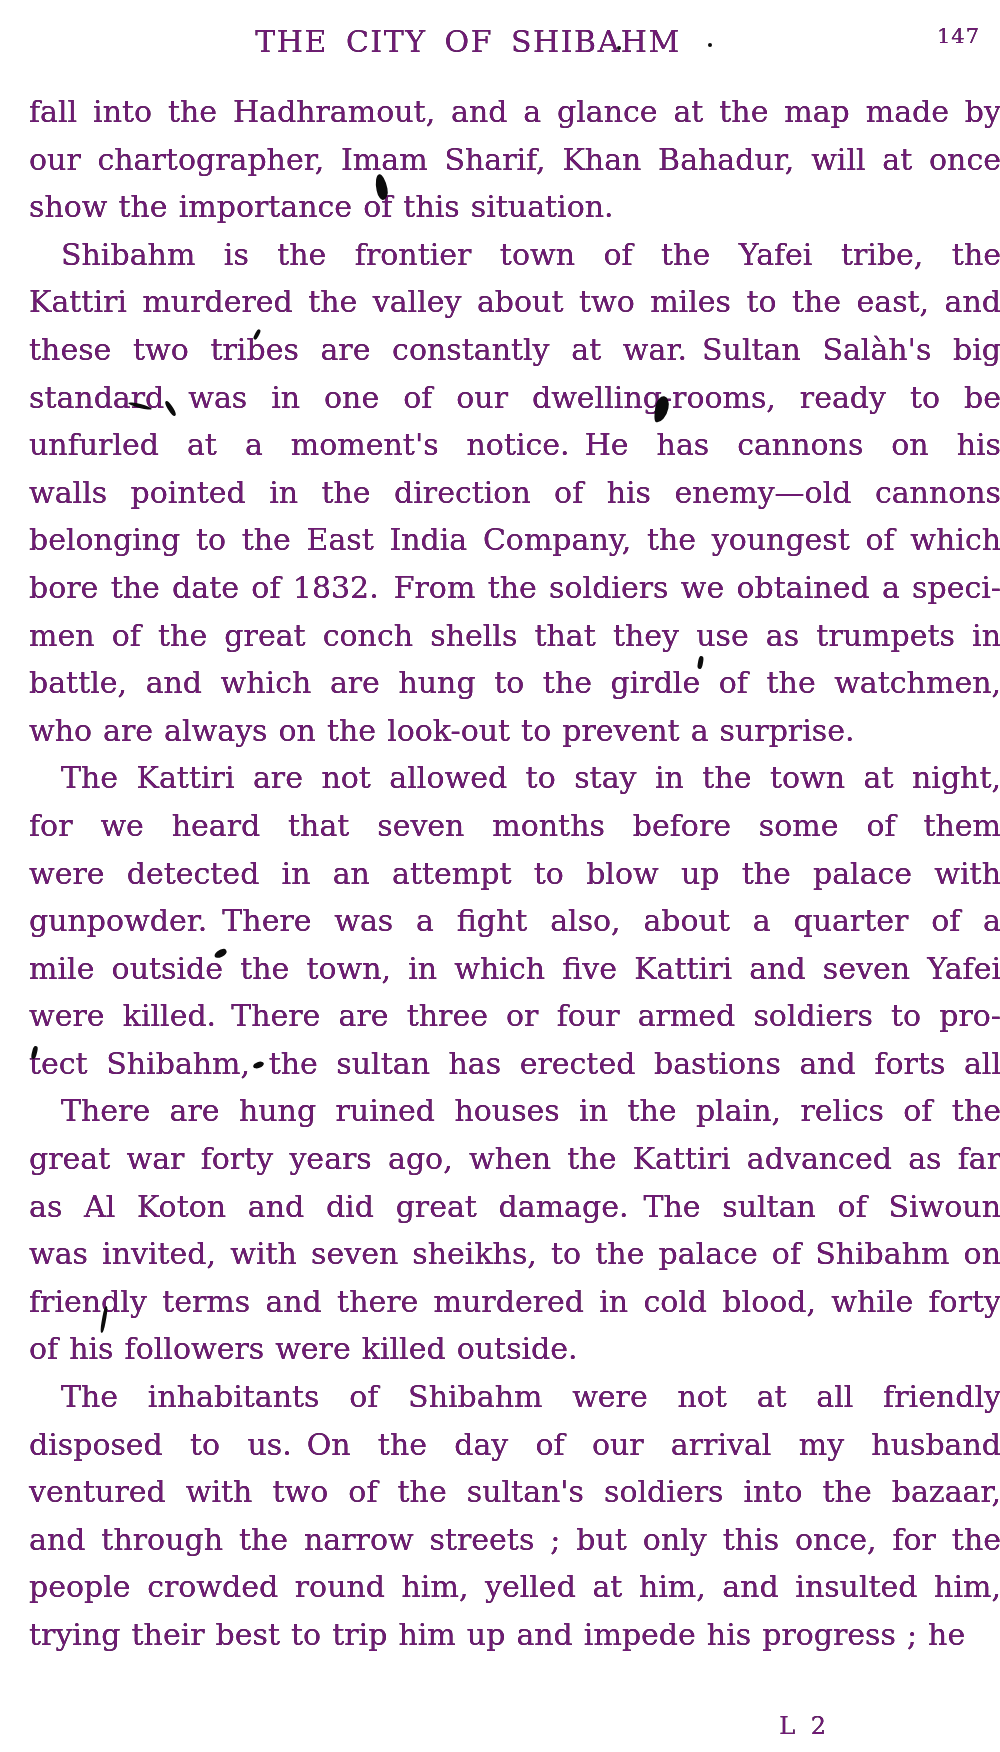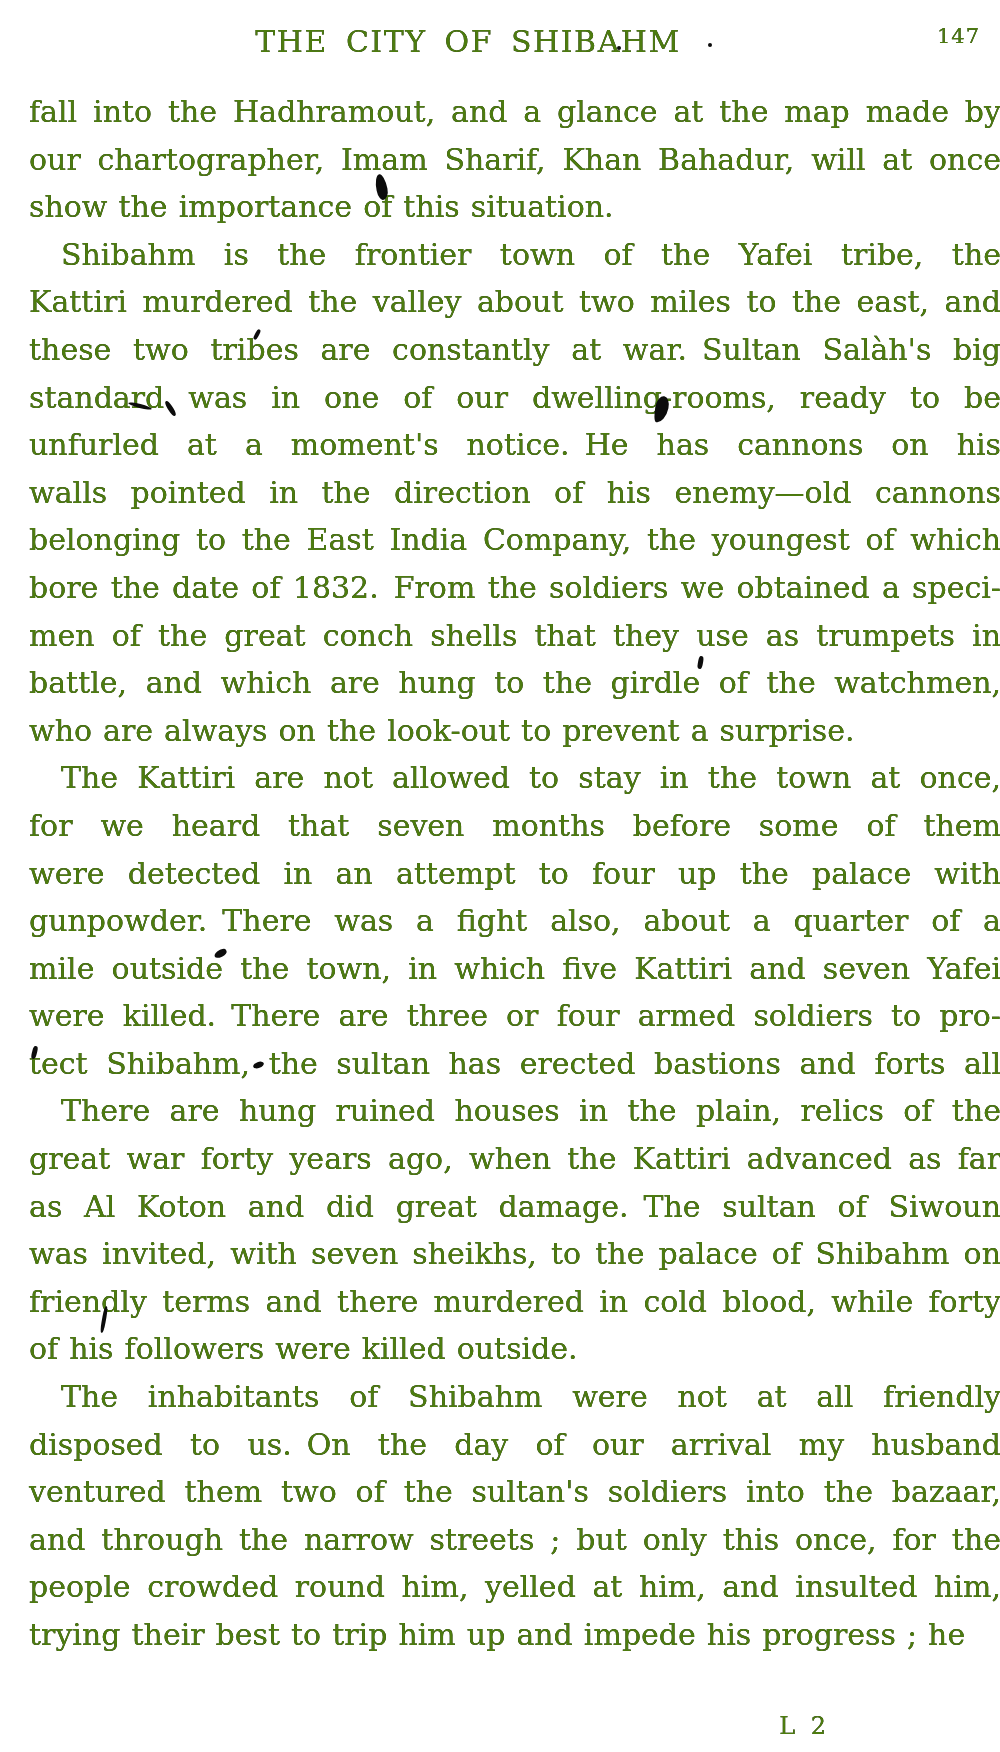--- a/index.html
+++ b/index.html
@@ -2,21 +2,21 @@
 <html><head>
 <meta charset="utf-8">
 <style>
   html, body { margin: 0; padding: 0; background: #e8e8e4; }
   .page {
     position: relative;
     width: 1000px;
     height: 1752px;
     margin: 0 auto;
     background: #ffffff;
-    color: #4d7c0f;
+    color: #701a75;
     font-family: "DejaVu Serif", "Liberation Serif", serif;
     overflow: hidden;
     text-shadow: 0 0 0.35px #101010;
   }
   .running-head {
     position: absolute;
     top: 24px;
     left: 0;
     right: 0;
     height: 40px;
@@ -85,36 +85,36 @@
       <div class="line">Kattiri murdered the valley about two miles to the east, and</div>
       <div class="line">these two tribes are constantly at war. Sultan Salàh's big</div>
       <div class="line">standard was in one of our dwelling-rooms, ready to be</div>
       <div class="line">unfurled at a moment's notice. He has cannons on his</div>
       <div class="line">walls pointed in the direction of his enemy—old cannons</div>
       <div class="line">belonging to the East India Company, the youngest of which</div>
       <div class="line">bore the date of 1832. From the soldiers we obtained a speci-</div>
       <div class="line">men of the great conch shells that they use as trumpets in</div>
       <div class="line">battle, and which are hung to the girdle of the watchmen,</div>
       <div class="line end">who are always on the look-out to prevent a surprise.</div>
-      <div class="line indent">The Kattiri are not allowed to stay in the town at once,</div>
+      <div class="line indent">The Kattiri are not allowed to stay in the town at night,</div>
       <div class="line">for we heard that seven months before some of them</div>
-      <div class="line">were detected in an attempt to four up the palace with</div>
+      <div class="line">were detected in an attempt to blow up the palace with</div>
       <div class="line">gunpowder. There was a fight also, about a quarter of a</div>
       <div class="line">mile outside the town, in which five Kattiri and seven Yafei</div>
       <div class="line">were killed. There are three or four armed soldiers to pro-</div>
       <div class="line">tect Shibahm, the sultan has erected bastions and forts all</div>
       <div class="line indent">There are hung ruined houses in the plain, relics of the</div>
       <div class="line">great war forty years ago, when the Kattiri advanced as far</div>
       <div class="line">as Al Koton and did great damage. The sultan of Siwoun</div>
       <div class="line">was invited, with seven sheikhs, to the palace of Shibahm on</div>
       <div class="line">friendly terms and there murdered in cold blood, while forty</div>
       <div class="line end">of his followers were killed outside.</div>
       <div class="line indent">The inhabitants of Shibahm were not at all friendly</div>
       <div class="line">disposed to us. On the day of our arrival my husband</div>
-      <div class="line">ventured them two of the sultan's soldiers into the bazaar,</div>
+      <div class="line">ventured with two of the sultan's soldiers into the bazaar,</div>
       <div class="line">and through the narrow streets ; but only this once, for the</div>
       <div class="line">people crowded round him, yelled at him, and insulted him,</div>
       <div class="line end">trying their best to trip him up and impede his progress ; he</div>
     </div>
 
   <div class="signature">L 2</div>
 
 <div class="ink" style="left: 376px; top: 174px; width: 11px; height: 26px; transform: rotate(-12deg); border-radius: 55% 45% 60% 40% / 60% 60% 40% 40%;"></div>
     <div class="ink" style="left: 655px; top: 396px; width: 13px; height: 27px; transform: rotate(12deg); border-radius: 50% 50% 70% 30% / 40% 40% 60% 60%;"></div>
     <div class="ink" style="left: 128px; top: 404px; width: 24px; height: 4px; transform: rotate(14deg); border-radius: 50%;"></div>

